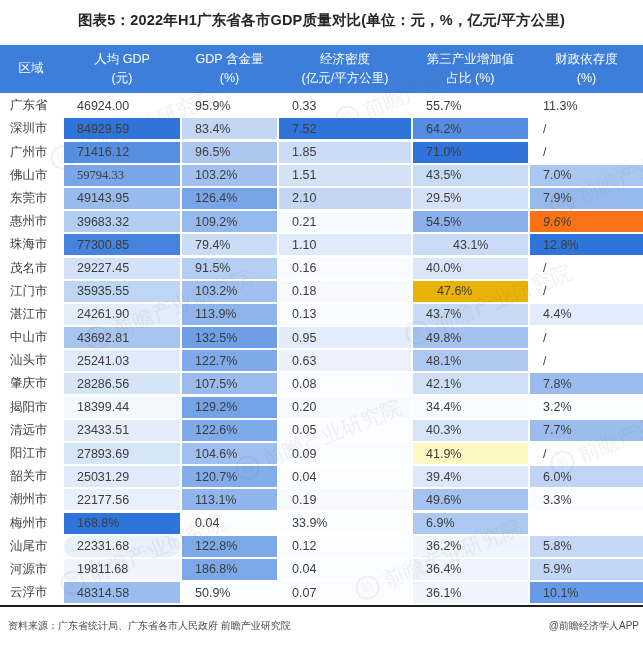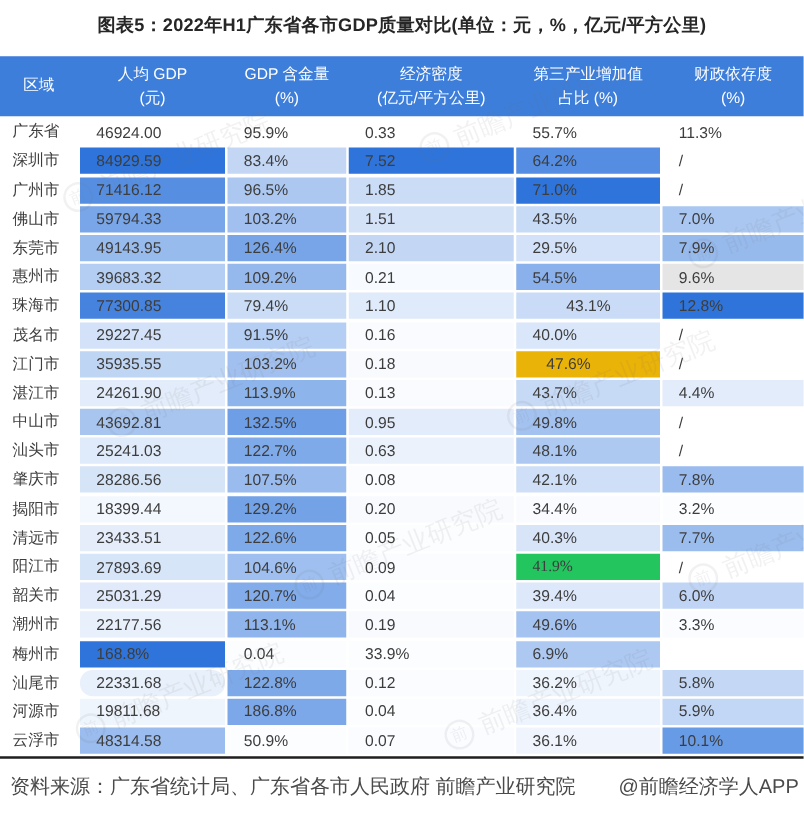--- a/index.html
+++ b/index.html
@@ -30,21 +30,21 @@
     align-items:center; text-align:center; line-height:1.55;
   }
   .tbody { margin-top:2.2px; }
   .tr { height:21px; margin-bottom:2.2px; font-size:12.5px; color:#3d3d3d; }
   .td { display:flex; align-items:center; white-space:nowrap; overflow:hidden; }
   .td.region { padding-left:10px; }
   .td.val { padding-left:13px; }
   .table-bottom-line { border-top:2px solid #1f1f1f; margin-top:1px; }
   .footer {
     display:flex; justify-content:space-between;
-    font-size:16px; color:#4a4a4a;
+    font-size:10px; color:#4a4a4a;
     padding:12px 4px 0 8px;
   }
   .wm {
     position:absolute; pointer-events:none; z-index:6;
     color:#6f6f6f; opacity:0.09; font-size:21px;
     transform:rotate(-22deg); white-space:nowrap;
     display:flex; align-items:center; gap:6px;
   }
   .wm .wm-circle {
     width:24px; height:24px; border:2px solid currentColor; border-radius:50%;
@@ -103,41 +103,41 @@
       <div class="tr grid-row">
         <div class="td region">广州市</div>
         <div class="td val" style="background: rgb(86, 143, 226);">71416.12</div>
         <div class="td val" style="background: rgb(172, 200, 241);">96.5%</div>
         <div class="td val" style="background: rgb(202, 220, 246);">1.85</div>
         <div class="td val" style="background: rgb(46, 116, 219);">71.0%</div>
         <div class="td val">/</div>
       </div>
       <div class="tr grid-row">
         <div class="td region">佛山市</div>
-        <div class="td val" style="background: rgb(121, 166, 232);">59794.33</div>
+        <div class="td val" style="background: rgb(121, 166, 232); font-family: Liberation Serif, serif;">59794.33</div>
         <div class="td val" style="background: rgb(161, 192, 239);">103.2%</div>
         <div class="td val" style="background: rgb(212, 226, 248);">1.51</div>
         <div class="td val" style="background: rgb(199, 218, 246);">43.5%</div>
         <div class="td val" style="background: rgb(170, 199, 241);">7.0%</div>
       </div>
       <div class="tr grid-row">
         <div class="td region">东莞市</div>
         <div class="td val" style="background: rgb(152, 187, 238);">49143.95</div>
         <div class="td val" style="background: rgb(120, 165, 232);">126.4%</div>
         <div class="td val" style="background: rgb(195, 215, 245);">2.10</div>
         <div class="td val" style="background: rgb(211, 226, 248);">29.5%</div>
         <div class="td val" style="background: rgb(151, 186, 237);">7.9%</div>
       </div>
       <div class="tr grid-row">
         <div class="td region">惠州市</div>
         <div class="td val" style="background: rgb(180, 205, 242);">39683.32</div>
         <div class="td val" style="background: rgb(150, 185, 237);">109.2%</div>
         <div class="td val" style="background: rgb(247, 250, 254);">0.21</div>
         <div class="td val" style="background: rgb(138, 177, 235);">54.5%</div>
-        <div class="td val" style="background: #e5e5e5;">9.6%</div>
+        <div class="td val" style="background: #f97316; font-style: italic;">9.6%</div>
       </div>
       <div class="tr grid-row">
         <div class="td region">珠海市</div>
         <div class="td val" style="background: rgb(69, 131, 223);">77300.85</div>
         <div class="td val" style="background: rgb(202, 220, 246);">79.4%</div>
         <div class="td val" style="background: rgb(223, 234, 250);">1.10</div>
         <div class="td val" style="background: rgb(201, 219, 246); padding-left: 40px;">43.1%</div>
         <div class="td val" style="background: rgb(46, 116, 219);">12.8%</div>
       </div>
       <div class="tr grid-row">
@@ -202,21 +202,21 @@
         <div class="td val" style="background: rgb(127, 170, 233);">122.6%</div>
         <div class="td val" style="background: rgb(252, 253, 255);">0.05</div>
         <div class="td val" style="background: rgb(216, 229, 249);">40.3%</div>
         <div class="td val" style="background: rgb(155, 189, 238);">7.7%</div>
       </div>
       <div class="tr grid-row">
         <div class="td region">阳江市</div>
         <div class="td val" style="background: rgb(215, 229, 249);">27893.69</div>
         <div class="td val" style="background: rgb(158, 191, 239);">104.6%</div>
         <div class="td val" style="background: rgb(251, 252, 255);">0.09</div>
-        <div class="td val" style="background: #22c55e; font-family: Liberation Serif, serif;">41.9%</div>
+        <div class="td val" style="background: #fef9c3;">41.9%</div>
         <div class="td val">/</div>
       </div>
       <div class="tr grid-row">
         <div class="td region">韶关市</div>
         <div class="td val" style="background: rgb(224, 234, 250);">25031.29</div>
         <div class="td val" style="background: rgb(130, 172, 234);">120.7%</div>
         <div class="td val" style="background: rgb(252, 253, 255);">0.04</div>
         <div class="td val" style="background: rgb(221, 233, 250);">39.4%</div>
         <div class="td val" style="background: rgb(192, 213, 245);">6.0%</div>
       </div>

